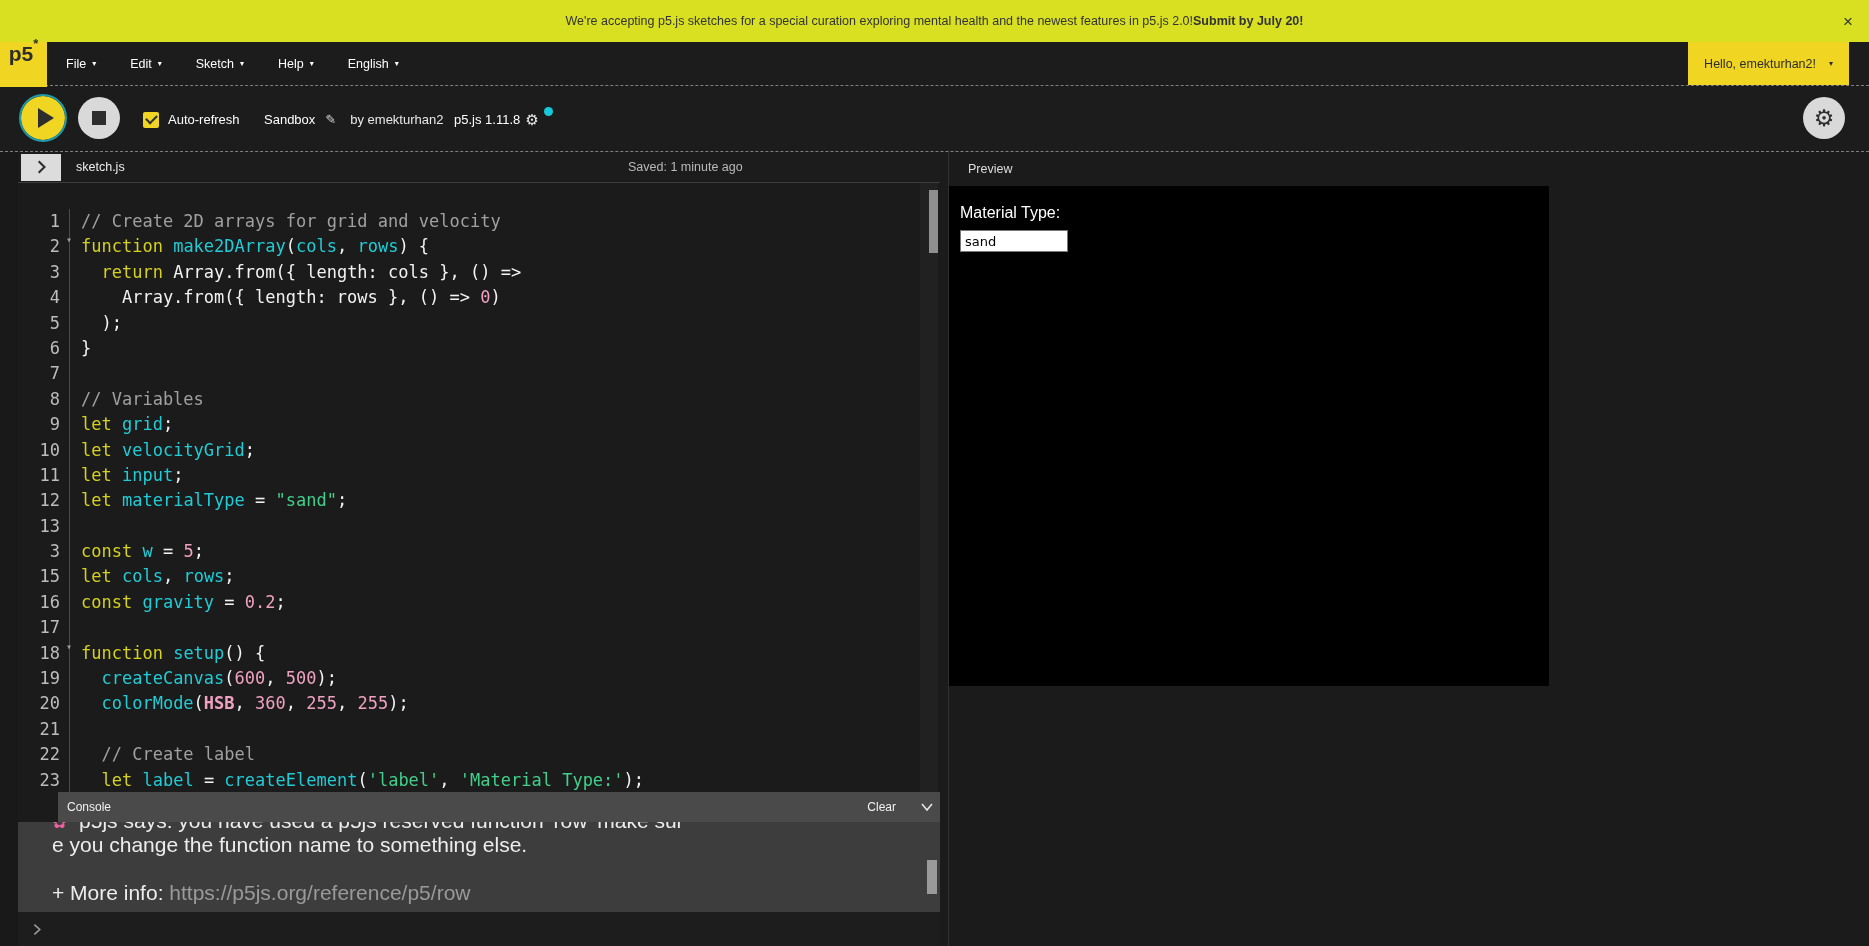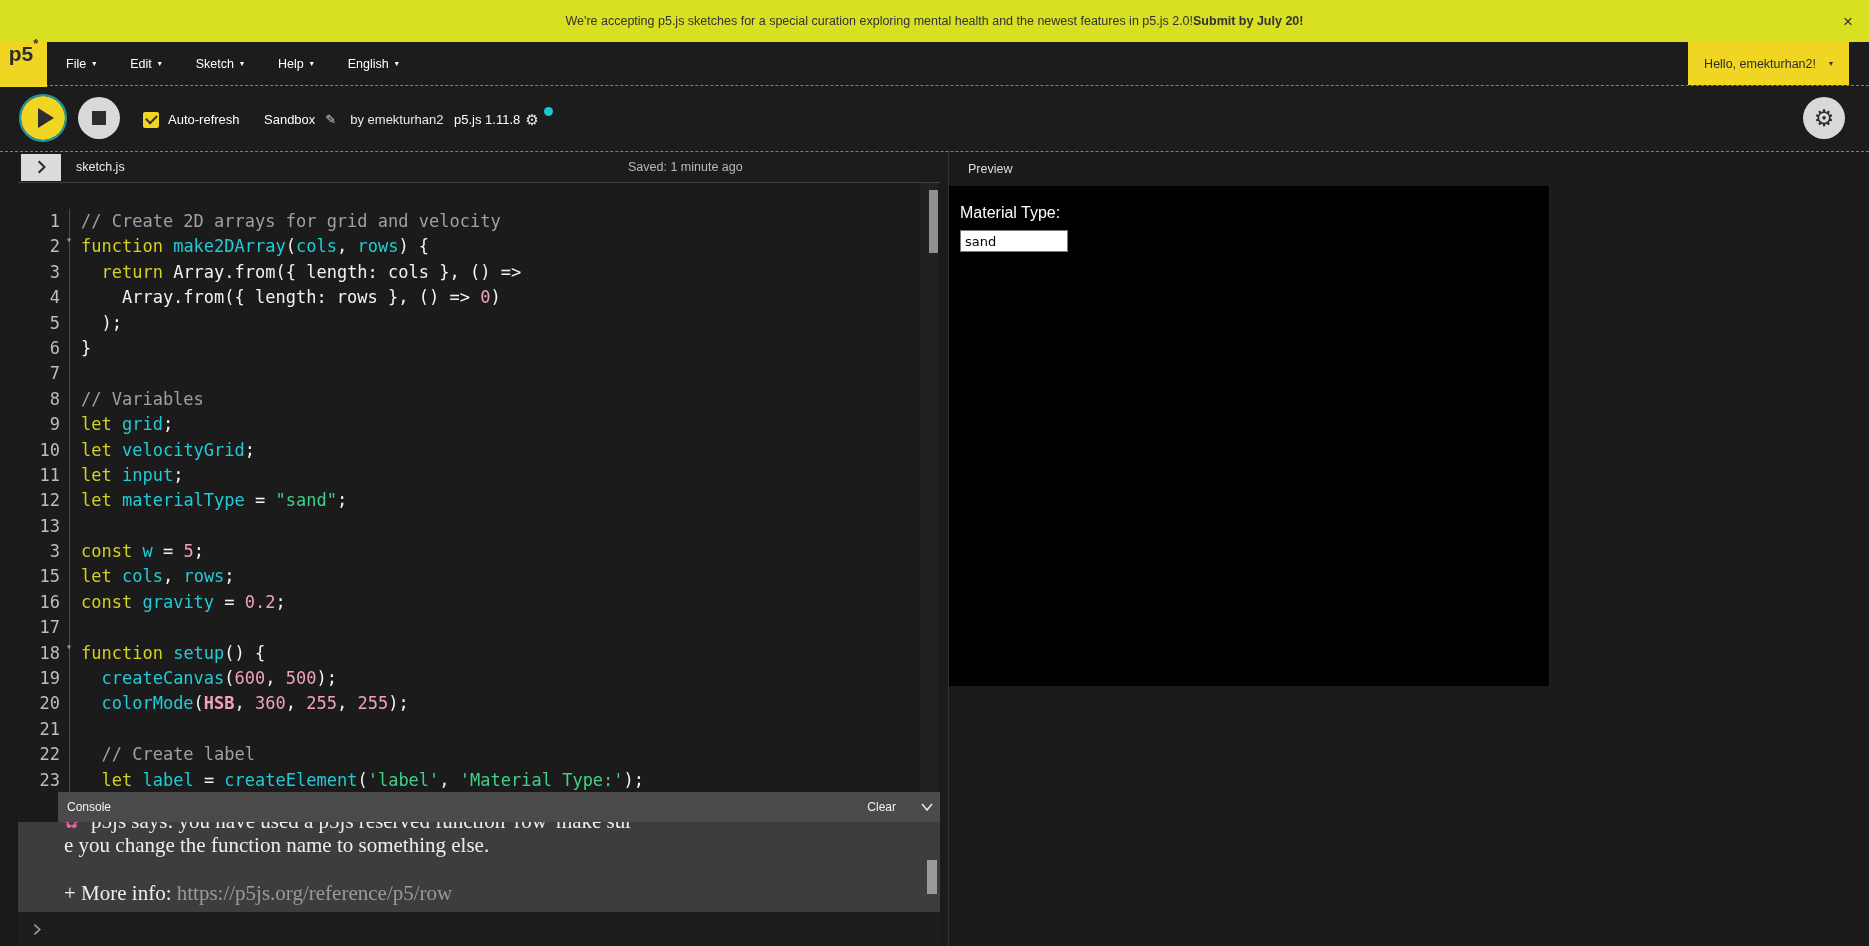--- a/index.html
+++ b/index.html
@@ -66,21 +66,21 @@
   .tk-s{color:#41d08c;} .tk-c{color:#a0a0a0;} .tk-p{color:#f2f2f2;}
   .v-scroll-track{position:absolute;right:2px;top:0;bottom:0;width:18px;background:#212121;}
   .v-scroll-thumb{position:absolute;right:0;top:7px;width:9px;height:63px;background:#8f8f8f;cursor:pointer;}
 
   .console-header{height:30px;min-height:30px;background:#4a4a4a;display:flex;align-items:center;position:relative;z-index:2;margin-left:40px;}
   .console-title{margin-left:9px;color:#f2f2f2;font-size:12px;}
   .clear-btn{position:absolute;right:38px;background:none;border:none;color:#f2f2f2;font-size:12px;cursor:pointer;font-family:inherit;}
   .console-collapse{position:absolute;right:6px;top:7px;cursor:pointer;display:flex;}
 
   .console-body{height:90px;min-height:90px;background:#3d3d3d;overflow:hidden;position:relative;
-        font-family:Liberation Serif, serif;font-size:21px;color:#ededed;padding-left:46px;box-sizing:border-box;}
+        font-family:Liberation Sans, sans-serif;font-size:21px;color:#ededed;padding-left:34px;box-sizing:border-box;}
   .console-line{height:24px;line-height:24px;white-space:pre;}
   .console-line.first{margin-top:-13px;}
   .flower-icon{color:#e8639e;font-size:18px;margin-right:12px;}
   .console-url{color:#9a9a9a;}
   .console-scroll-thumb{position:absolute;right:3px;top:38px;width:10px;height:34px;background:#9a9a9a;cursor:pointer;}
 
   .console-prompt{height:34px;min-height:34px;background:#1d1d1d;display:flex;align-items:center;padding-left:13px;}
 
   
   .preview-pane{position:absolute;left:948px;top:152px;right:0;bottom:0;background:#1b1b1b;border-left:1px solid #303030;}

